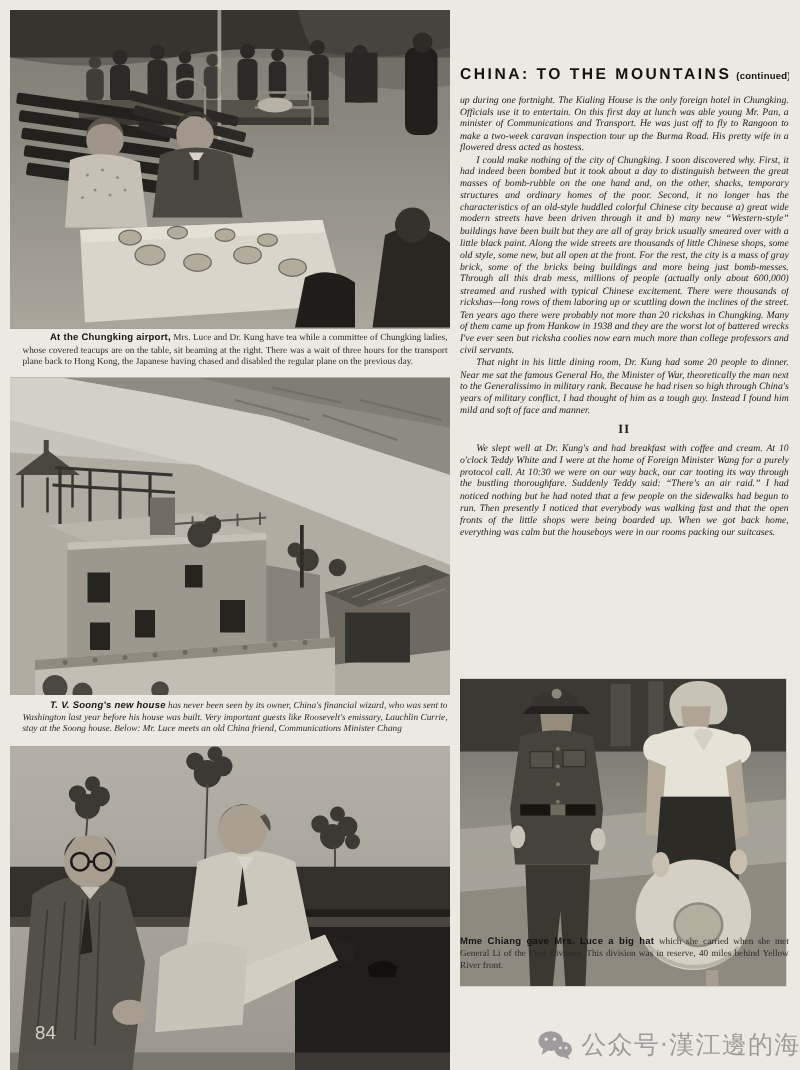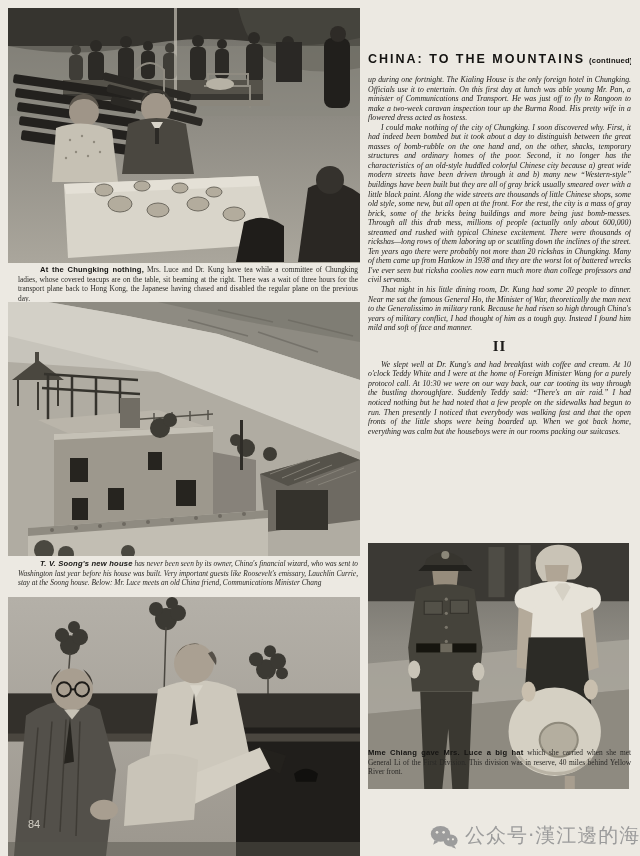--- a/index.html
+++ b/index.html
@@ -29,43 +29,43 @@
     white-space:nowrap;
   }
   .article h1 .cont{font-size:7.6px;letter-spacing:0.2px;margin-left:4px;}
   .article p{
     margin:0;font-size:7.8px;line-height:9.55px;text-align:justify;color:#1c1b19;
     text-indent:13px;
     font-style:italic;
   }
   .article p.no-indent{text-indent:0;}
   .section-marker{
-    text-align:center;font-weight:bold;font-size:15px;letter-spacing:1px;
+    text-align:center;font-weight:bold;font-size:10px;letter-spacing:1px;
     margin:5px 0;color:#1c1b19;
   }
 
   .photo4{left:368px;top:543px;width:261px;height:246px;}
   .caption3{left:368px;top:748px;width:263px;}
 
   .caption{
     position:absolute;margin:0;font-size:7.4px;line-height:9.6px;
     text-align:justify;color:#2b2a27;
   }
   .caption .cap-lead{
     font-family:"Liberation Sans", sans-serif;font-weight:bold;font-size:7.6px;
     color:#151412;letter-spacing:0.2px;
   }
   .caption1,.caption2{padding-left:10px;padding-right:2px;text-indent:22px;box-sizing:border-box;}
 
   .page-number{
     left:28px;top:818px;color:#d3cfc5;
-    font-family:"Liberation Sans", sans-serif;font-size:11px;z-index:5;
+    font-family:"Liberation Sans", sans-serif;font-size:15px;z-index:5;
   }
   .watermark{
-    left:430px;top:822px;display:flex;align-items:flex-end;gap:7px;
+    left:430px;top:822px;display:flex;align-items:center;gap:7px;
     color:#9c9c9c;font-family:"DejaVu Sans", sans-serif;
     font-size:20px;letter-spacing:1px;z-index:5;white-space:nowrap;
   }
   .watermark svg{display:block;}
 </style>
 </head>
 <body>
 
 <figure class="photo photo1">
   <svg viewBox="0 0 352 255" preserveAspectRatio="none">
@@ -159,21 +159,21 @@
       <ellipse cx="172" cy="180" rx="8" ry="5"></ellipse>
         <ellipse cx="206" cy="184" rx="8" ry="5"></ellipse>
     </g>
     <path d="M300,180 q26,-14 52,6 v68 h-62 Z" fill="#2a2723"></path>
     <circle cx="322" cy="172" r="14" fill="#35322d"></circle>
     <path d="M236,214 q20,-10 40,4 v36 h-48 Z" fill="#1f1d1a"></path>
   </svg>
 </figure>
 
 <p class="caption caption1">
-  <b class="cap-lead">At the Chungking nothing,</b>
+  <b class="cap-lead">At the Chungking airport,</b>
   <span class="cap-body">Mrs. Luce and Dr. Kung have tea while a committee of Chungking ladies, whose covered teacups are on the table, sit beaming at the right. There was a wait of three hours for the transport plane back to Hong Kong, the Japanese having chased and disabled the regular plane on the previous day.</span>
 </p>
 
 <figure class="photo photo2">
   <svg viewBox="0 0 352 254" preserveAspectRatio="none">
     <rect width="352" height="254" fill="#c7c4bb"></rect>
     <path d="M40,0 H352 V78 L210,32 L120,14 Z" fill="#8e8b82"></path>
     <path d="M150,0 H352 V40 L230,18 Z" fill="#7c7970" opacity="0.8"></path>
     <g stroke="#6b6860" stroke-width="1.5" opacity="0.7">
       <line x1="180" y1="18" x2="240" y2="34"></line>

